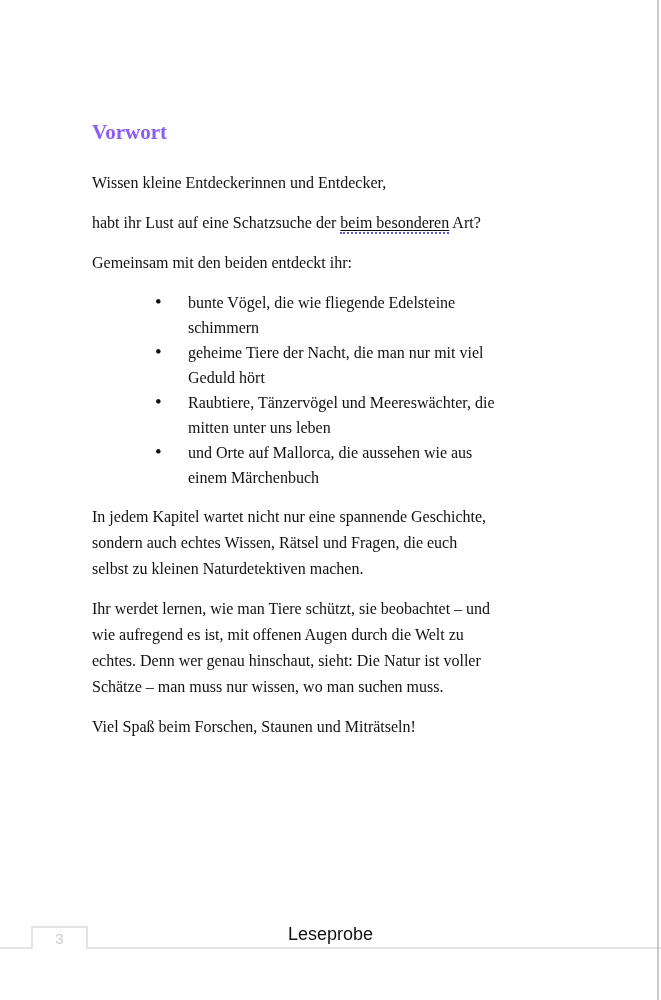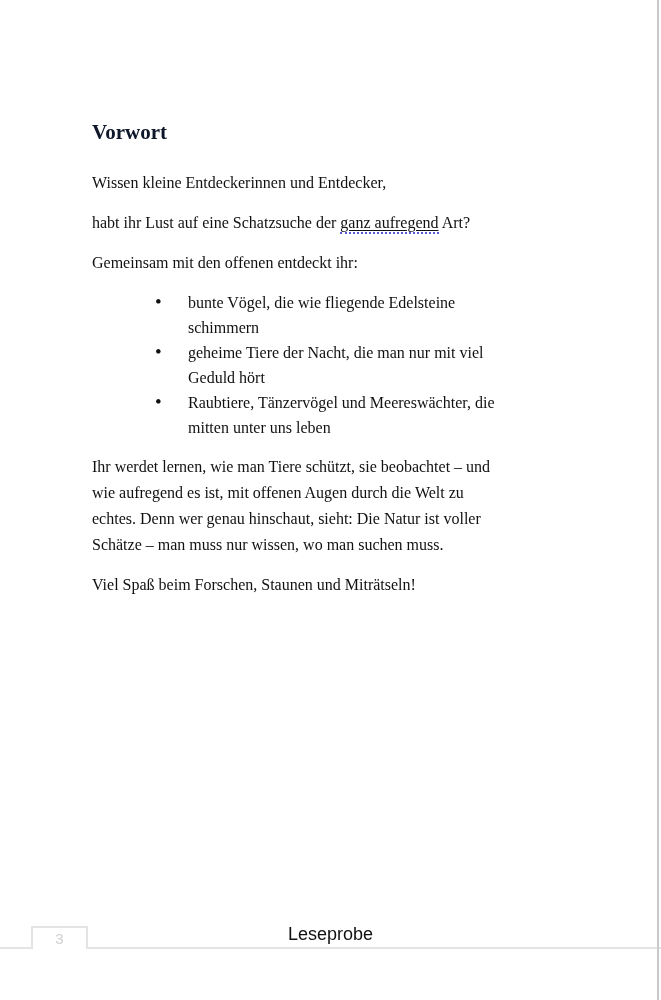--- a/index.html
+++ b/index.html
@@ -19,21 +19,21 @@
     width: 2px; height: 1000px;
     background: #c9c9c9;
   }
 
   .content {
     position: absolute; left: 92px; top: 118px; width: 492px;
   }
 
   h1.doc-heading {
     font-size: 21px; line-height: 28px; font-weight: bold;
-    margin: 0 0 24px 0; color: #0f172a;
+    margin: 0 0 24px 0; color: #8b5cf6;
   }
 
   p.body-par {
     font-size: 16px; line-height: 26px;
     margin: 0 0 14px 0;
     white-space: pre-line;
   }
   p.inline-par { white-space: normal; }
 
   .underline-solid { text-decoration: underline; text-underline-offset: 2px; }
@@ -88,34 +88,39 @@
 </style>
 </head>
 <body>
 
 <div class="content">
 
   <h1 class="doc-heading">Vorwort</h1>
 
   <p class="body-par">Wissen kleine Entdeckerinnen und Entdecker,</p>
 
-  <p class="body-par inline-par"><span>habt ihr Lust auf eine Schatzsuche der </span><span class="underline-solid grammar-dotted">ganz aufregend</span><span> Art?</span></p>
+  <p class="body-par inline-par"><span>habt ihr Lust auf eine Schatzsuche der </span><span class="underline-solid grammar-dotted">beim besonderen</span><span> Art?</span></p>
 
 
-  <p class="body-par">Gemeinsam mit den offenen entdeckt ihr:</p>
+  <p class="body-par">Gemeinsam mit den beiden entdeckt ihr:</p>
 
   <ul class="bullet-list">
     <li>bunte Vögel, die wie fliegende Edelsteine
 schimmern</li>
     <li>geheime Tiere der Nacht, die man nur mit viel
 Geduld hört</li>
     <li>Raubtiere, Tänzervögel und Meereswächter, die
 mitten unter uns leben</li>
+    <li>und Orte auf Mallorca, die aussehen wie aus
+einem Märchenbuch</li>
   </ul>
 
+  <p class="body-par">In jedem Kapitel wartet nicht nur eine spannende Geschichte,
+sondern auch echtes Wissen, Rätsel und Fragen, die euch
+selbst zu kleinen Naturdetektiven machen.</p>
 
   <p class="body-par">Ihr werdet lernen, wie man Tiere schützt, sie beobachtet – und
 wie aufregend es ist, mit offenen Augen durch die Welt zu
 echtes. Denn wer genau hinschaut, sieht: Die Natur ist voller
 Schätze – man muss nur wissen, wo man suchen muss.</p>
 
   <p class="body-par">Viel Spaß beim Forschen, Staunen und Miträtseln!</p>
 
 </div>
 

